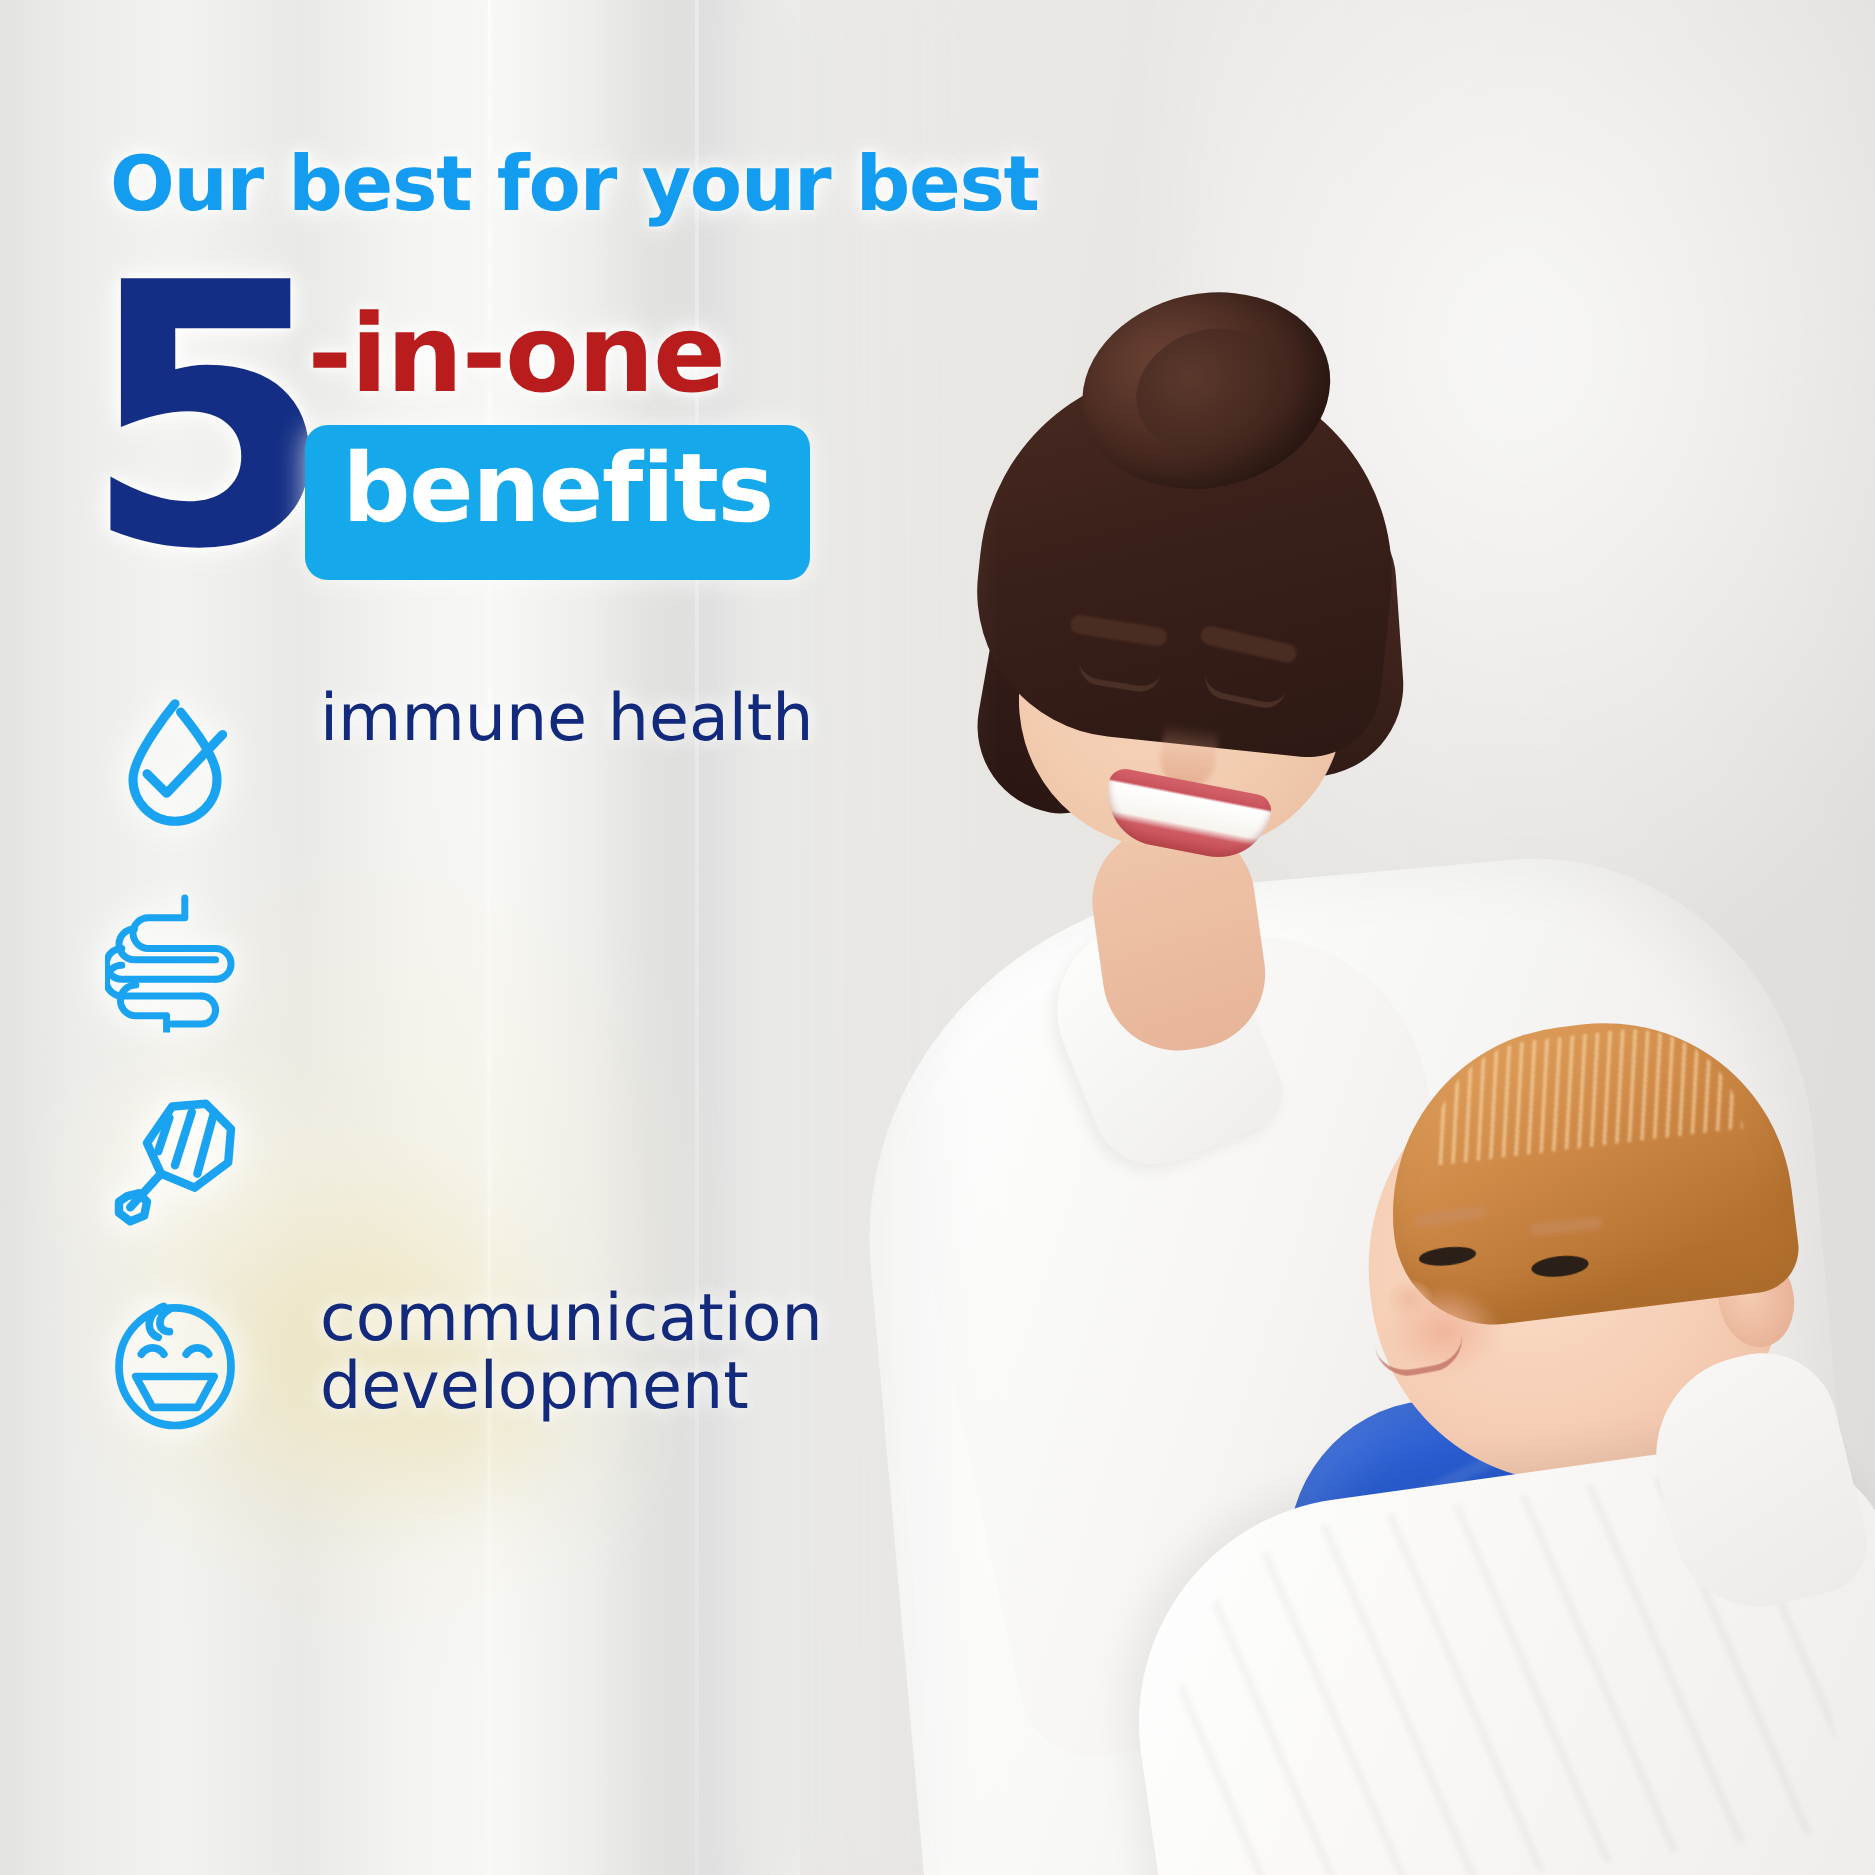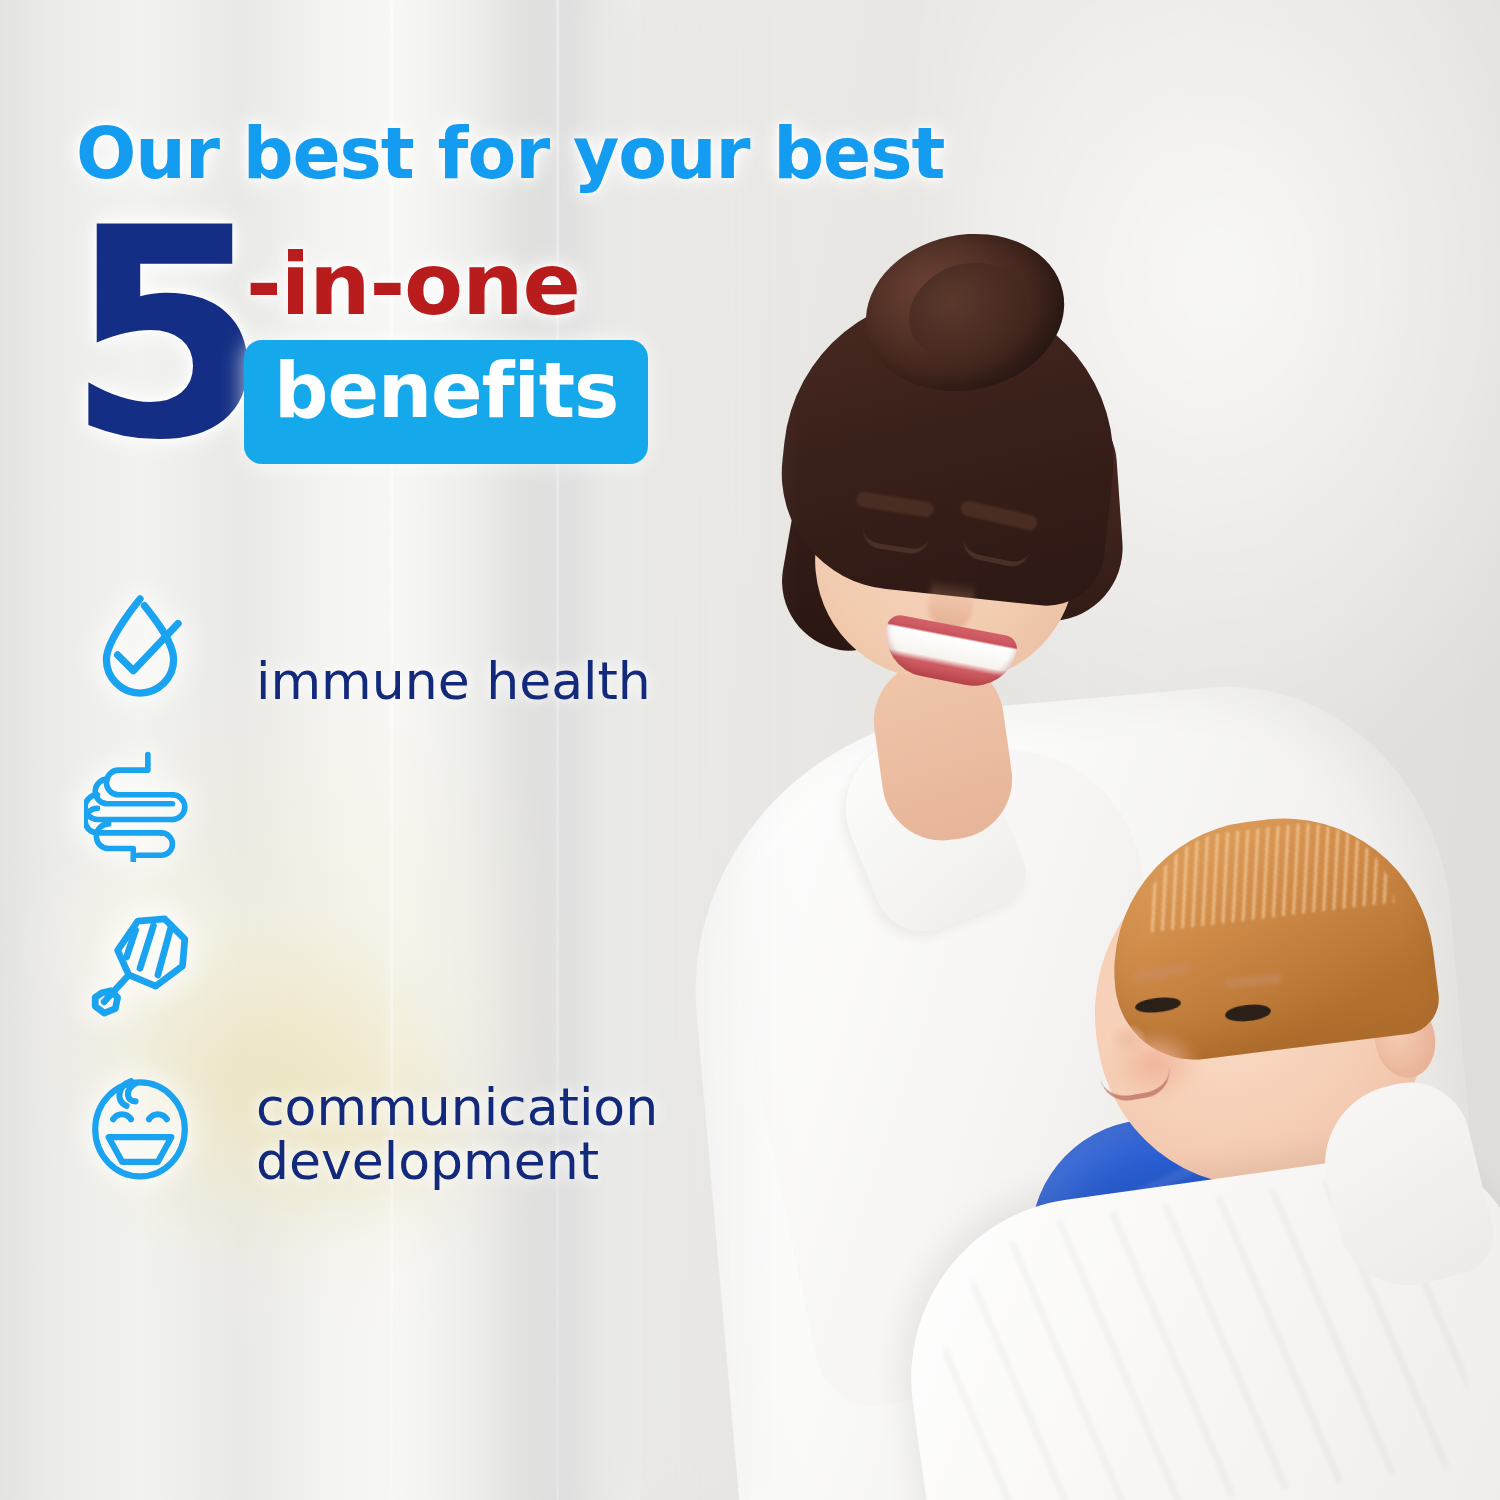--- a/index.html
+++ b/index.html
@@ -233,23 +233,23 @@
     position:absolute; left: 600px; top:0; bottom:0; width: 180px;
     background: linear-gradient(90deg, rgba(232,232,230,1) 0%, rgba(232,232,230,0) 100%);
     filter: blur(18px);
   }
 
   
   .glow { text-shadow: 0 0 16px rgba(255,255,255,.95), 0 0 30px rgba(255,255,255,.8), 0 0 6px rgba(255,255,255,.9); }
 
   .headline {
     position: absolute;
-    left: 76px;
+    left: 88px;
     top: 112px;
-    font-size: 71px;
+    font-size: 61px;
     font-weight: bold;
     letter-spacing: -1px;
     color: #139CF0;
     white-space: nowrap;
     text-align: right;
   }
 
   .five-row { position: absolute; left: 66px; top: 222px; }
   .big-five {
     position: absolute;
@@ -286,21 +286,21 @@
   
   .benefit-list {
     position: absolute;
     left: 78px;
     top: 548px;
     width: 640px;
   }
   .benefit-item {
     position: relative;
     display: flex;
-    align-items: flex-end;
+    align-items: flex-start;
     height: 160px;
   }
   .benefit-icon {
     width: 124px;
     min-width: 124px;
     height: 124px;
     display: flex;
     align-items: center;
     justify-content: center;
     filter: drop-shadow(0 0 10px rgba(255,255,255,.95)) drop-shadow(0 0 18px rgba(255,255,255,.8));

